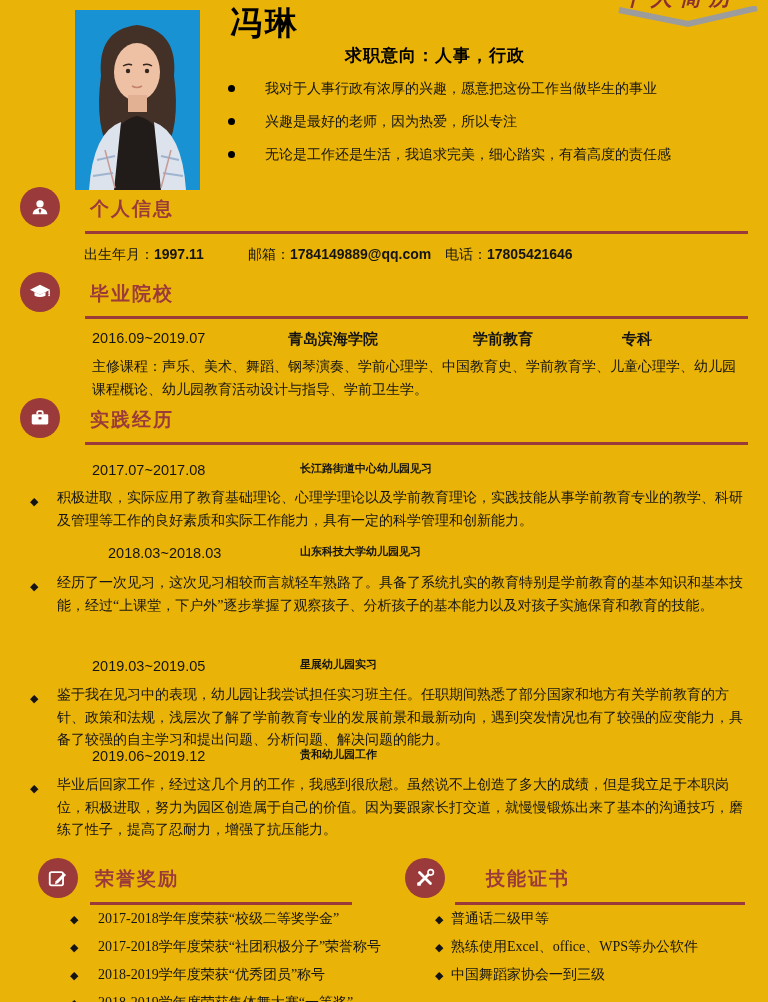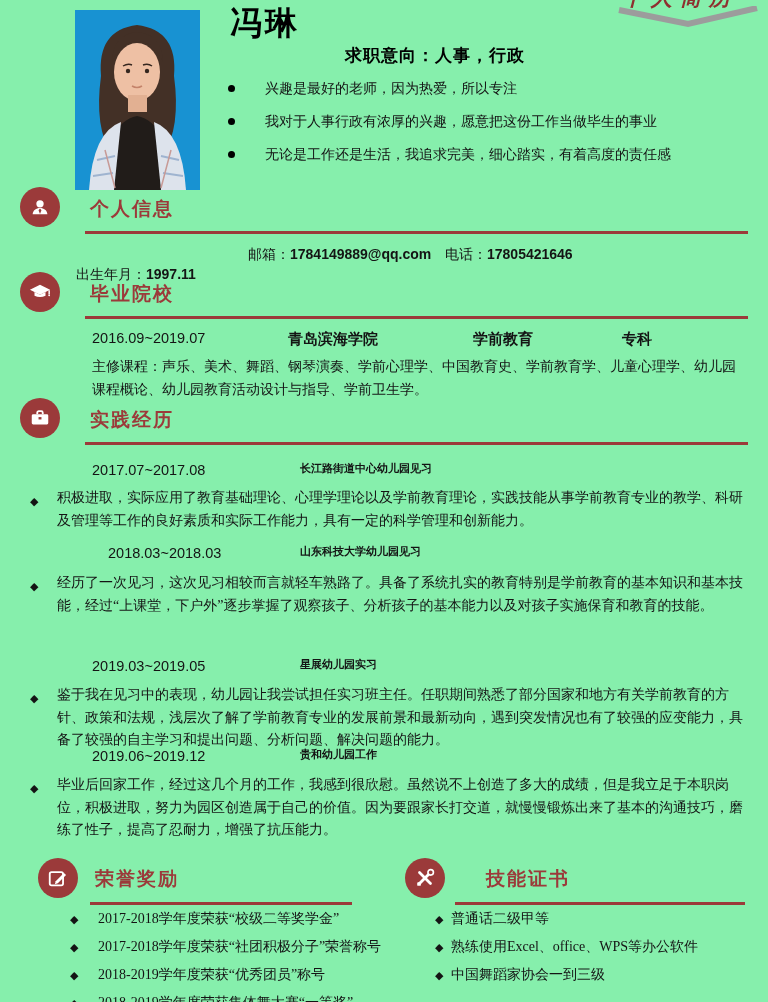--- a/index.html
+++ b/index.html
@@ -1,19 +1,19 @@
 <!DOCTYPE html>
 <html><head>
 <meta charset="utf-8">
 <style>
   * { margin:0; padding:0; box-sizing:border-box; }
   html,body { background:#ffffff; }
   .page {
     position:relative; width:768px; height:1002px; margin:0 auto;
-    background:#86efac; overflow:hidden; color:#141414;
+    background:#eab308; overflow:hidden; color:#141414;
     font-family:"Liberation Serif", serif;
   }
   
   .ribbon-text {
     position:absolute; left:622px; top:-16px; width:145px;
     font-family:"Liberation Serif", serif; font-style:italic; font-weight:bold;
     font-size:21px; letter-spacing:8px; color:#8e2f2f; white-space:nowrap;
   }
   .ribbon-chevron { position:absolute; left:616px; top:6px; }
   
@@ -90,43 +90,43 @@
       <path d="M22 150 l18 -4 M18 166 l20 -3 M104 150 l-18 -4 M108 166 l-20 -3" stroke="#9fb4d0" stroke-width="2" fill="none"></path>
       <path d="M30 140 l10 38 M96 140 l-10 38" stroke="#c79a96" stroke-width="1.5" fill="none"></path>
     </svg>
   </div>
 
   <h1 class="name">冯琳</h1>
   <div class="objective">求职意向：人事，行政</div>
   <ul class="intro">
     <li>
       <span class="dot"></span>
-      <span>兴趣是最好的老师，因为热爱，所以专注</span>
+      <span>我对于人事行政有浓厚的兴趣，愿意把这份工作当做毕生的事业</span>
     </li>
     <li>
       <span class="dot"></span>
-      <span>我对于人事行政有浓厚的兴趣，愿意把这份工作当做毕生的事业</span>
+      <span>兴趣是最好的老师，因为热爱，所以专注</span>
     </li>
     <li>
       <span class="dot"></span>
       <span>无论是工作还是生活，我追求完美，细心踏实，有着高度的责任感</span>
     </li>
   </ul>
 
   <span class="sec-icon" style="left:20px; top:187px;">
     <svg viewBox="0 0 24 24">
         <circle cx="12" cy="8.5" r="4" fill="#fff"></circle>
         <path d="M4 20c0-4.5 4-7 8-7s8 2.5 8 7z" fill="#fff"></path>
         <path d="M12 13.5l1.6 2-1.6 4.2-1.6-4.2z" fill="#9b3a3a"></path>
       </svg>
   </span>
   <span class="sec-title" style="left:90px; top:196px;">个人信息</span>
   <div class="rule" style="left:85px; top:231px; width:663px;"></div>
   <div class="info-row">
-    <span class="info-field" style="left:76px;margin-top:20px;">
+    <span class="info-field" style="left:84px;">
       <span class="info-label">出生年月：</span><span class="info-value">1997.11</span>
     </span>
     <span class="info-field" style="left:248px;">
       <span class="info-label">邮箱：</span><span class="info-value">1784149889@qq.com</span>
     </span>
     <span class="info-field" style="left:445px;">
       <span class="info-label">电话：</span><span class="info-value">17805421646</span>
     </span>
   </div>
 

